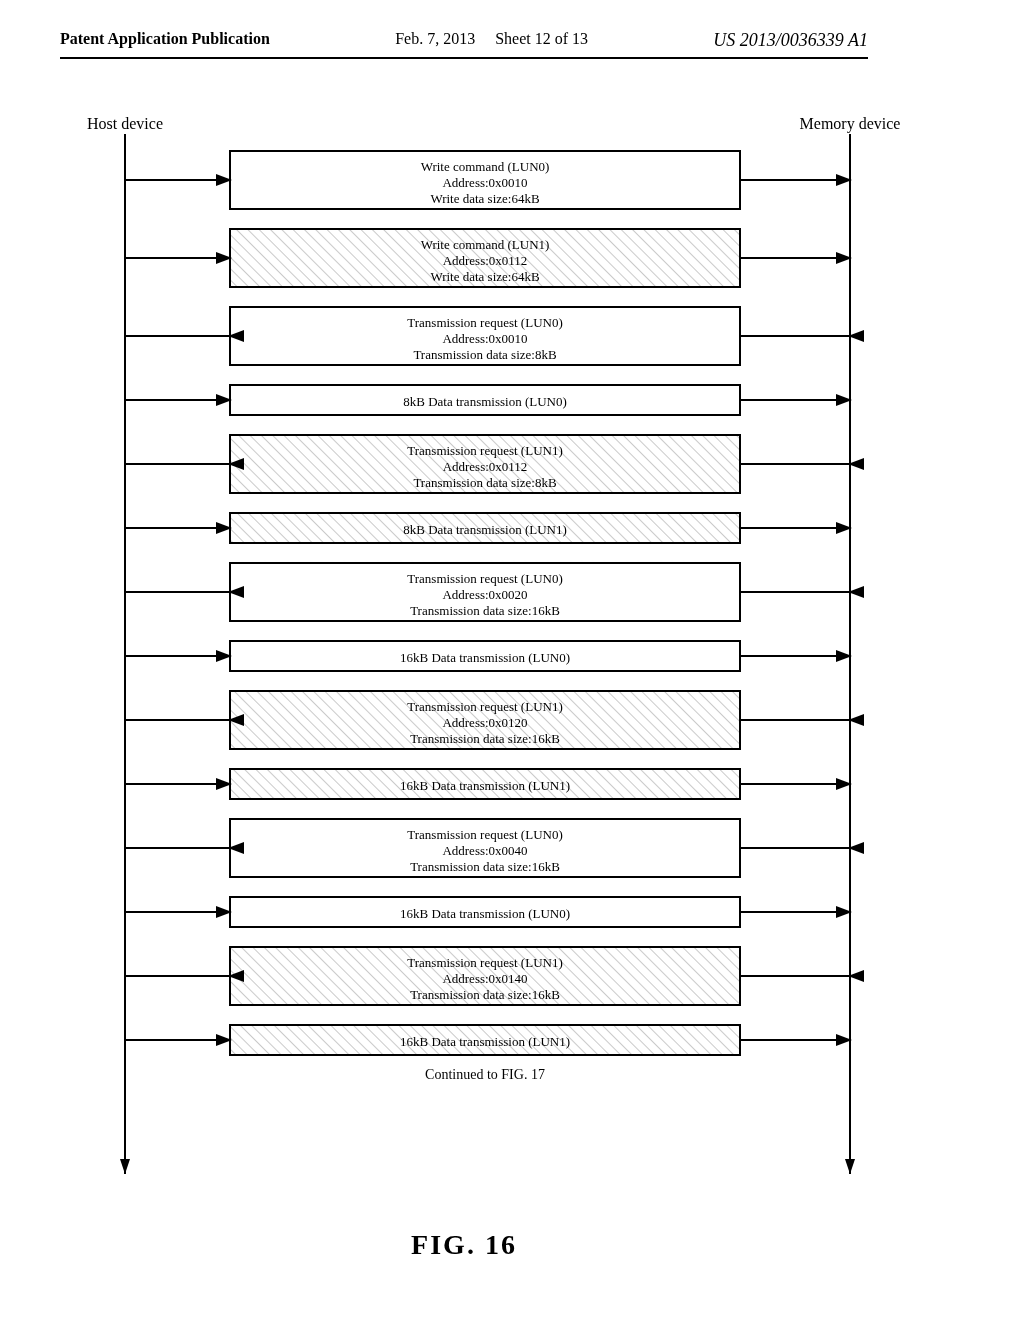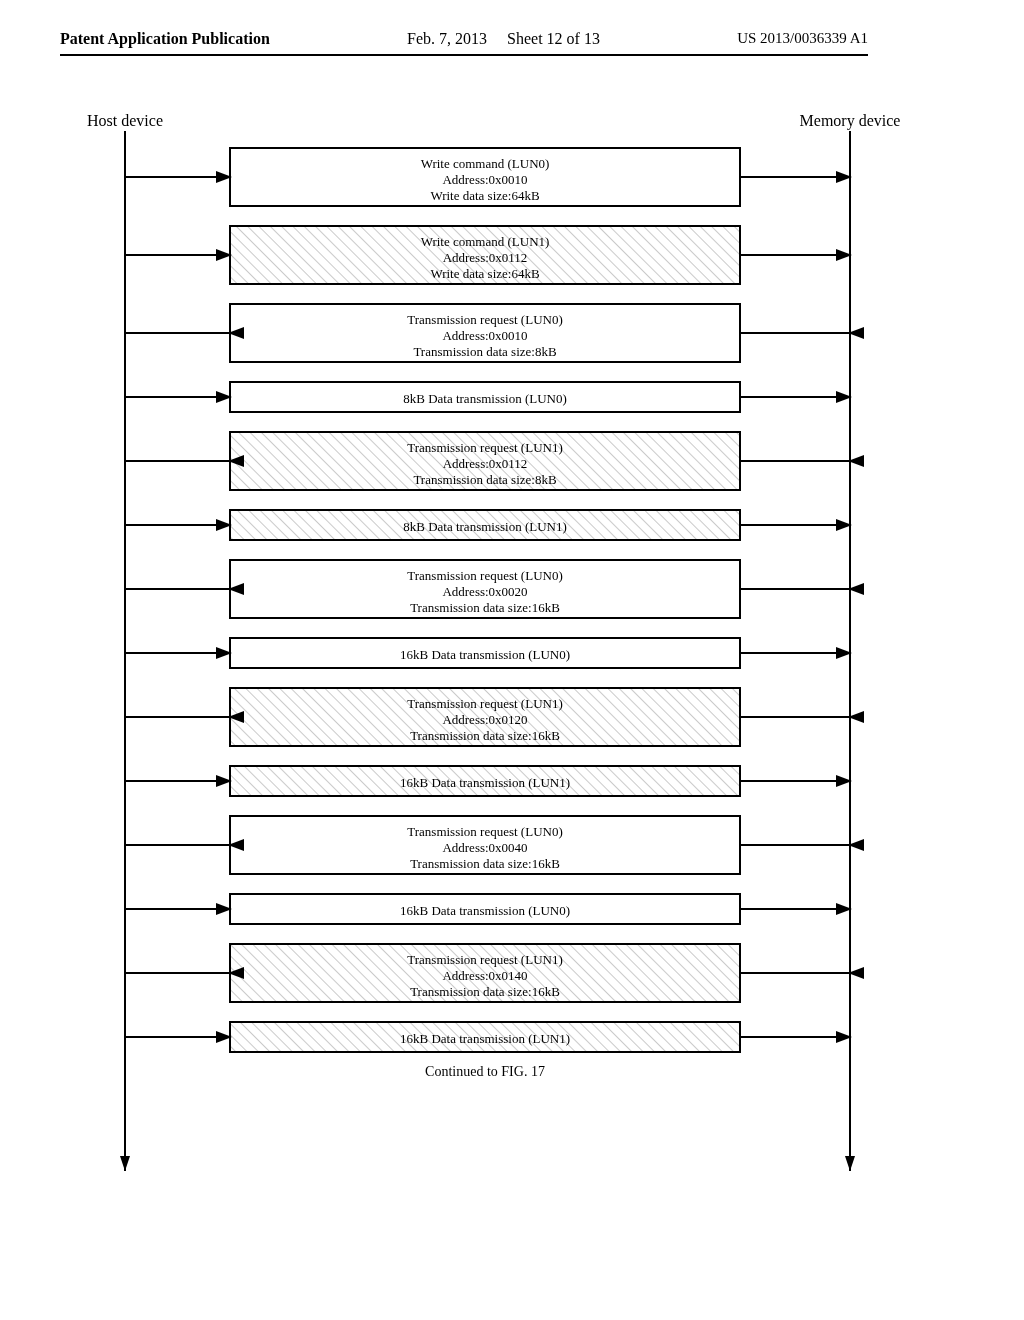--- a/index.html
+++ b/index.html
@@ -31,22 +31,23 @@
     }
     .header-left {
       font-size: 16px;
       font-weight: bold;
     }
     .header-center {
       font-size: 16px;
       text-align: center;
     }
     .header-right {
-      font-size: 15px;
+      font-size: 18px;
       text-align: center;
+      font-style: italic;
     }
 
     
     .diagram-svg {
       display: block;
       margin: 0 auto;
     }
 
     
     .fig-caption {
@@ -189,14 +190,15 @@
     <line x1="65" y1="941" x2="170" y2="941" stroke="#000" stroke-width="2" marker-end="url(#arrowRight)"></line>
     <line x1="680" y1="941" x2="790" y2="941" stroke="#000" stroke-width="2" marker-end="url(#arrowRight)"></line>
 
     <text x="425" y="980" font-family="Times New Roman, serif" font-size="14" text-anchor="middle">Continued to FIG. 17</text>
 
     <polygon points="65,1075 60,1060 70,1060" fill="#000"></polygon>
     <polygon points="790,1075 785,1060 795,1060" fill="#000"></polygon>
 
   </svg>
 
+  <div class="fig-caption">FIG. 16</div>
 
 </div>
 
 </body></html>

